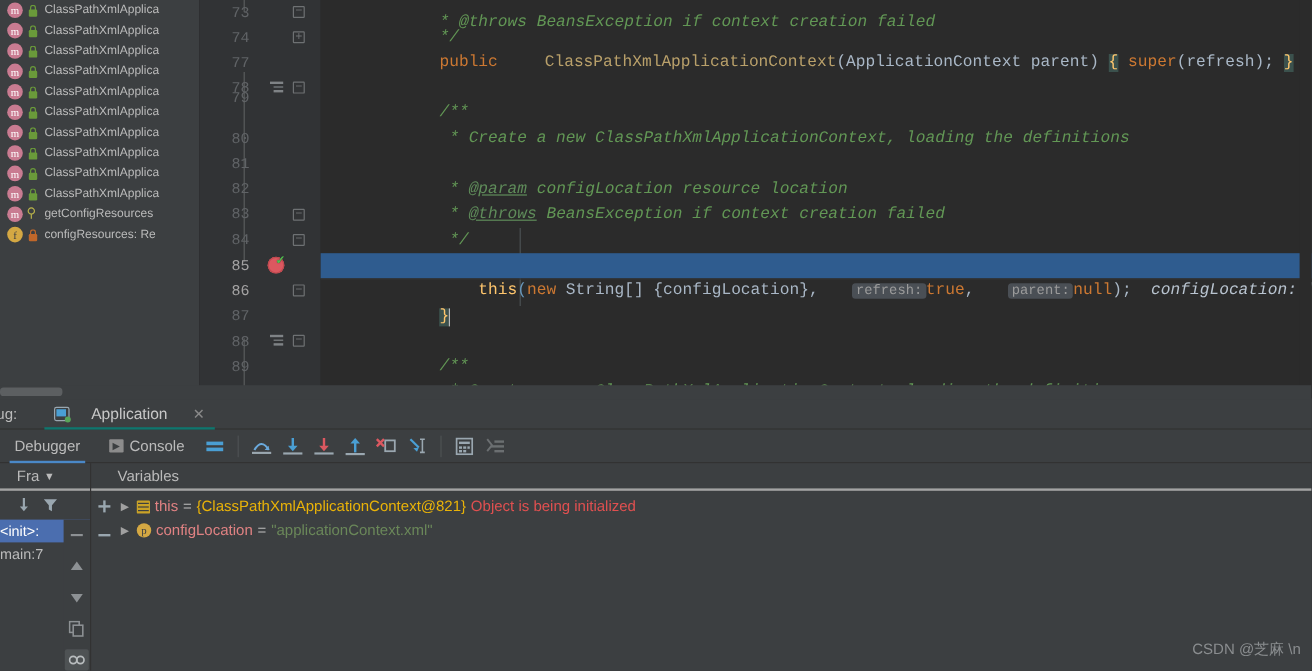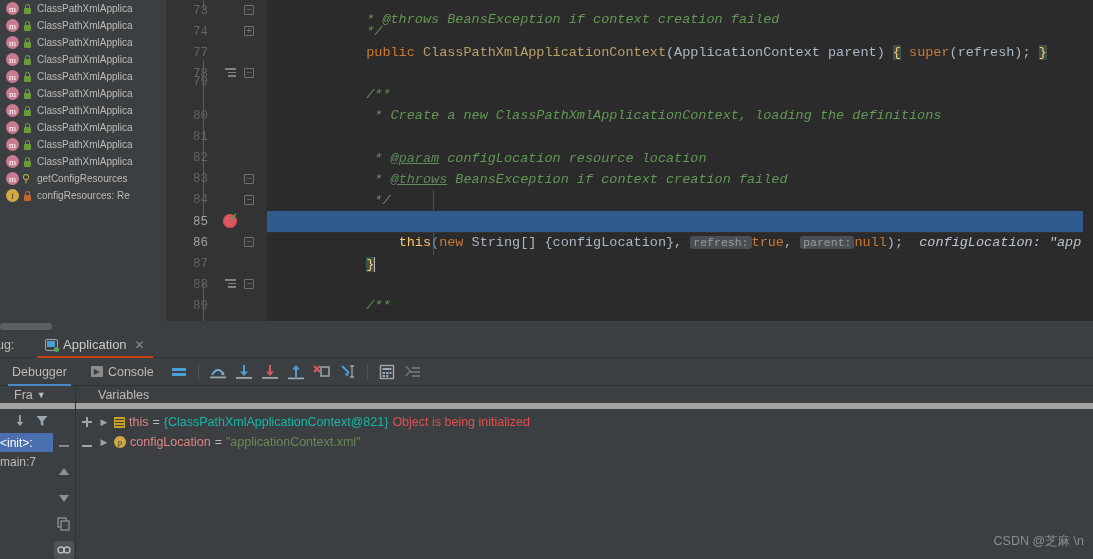--- a/index.html
+++ b/index.html
@@ -119,29 +119,29 @@
     width: 1300px;
   }
   .code-line.exec {
     background: #2f5c8f; width: 992px;
   }
   .code-line.caretline { border-top: 1px solid #323232; }
 
   
   .kw  { color: #cc7832; }
   .typ { color: #a9b7c6; }
-  .cls { color: #b9a06a; }
+  .cls { color: #b9a06a; margin-left: 31px; }
   .cmt { color: #629755; font-style: italic; }
   .tag { color: #5f8c5a; font-style: italic; text-decoration: underline; }
   .num { color: #6897bb; }
   .brace-hl { background: #3b514d; color: #ffc66d; }
   .meth { color: #ffc66d; }
   .hint {
     background: #4a4f55; color: #9b9b9b; font-style: normal;
-    font-size: 11.5px; border-radius: 3px; padding: 0 3px;
+    font-size: 11.5px; border-radius: 3px; padding: 0 3px; margin-left: 20px;
   }
   .inlay { color: #7a7f85; font-style: italic; }
   .inlay-sel { color: #b9c4d0; font-style: italic; }
   .cl-indent {
     position: absolute; width: 1px; background: #4b5254; top: 0; bottom: 0;
   }
 
   .code-scroll-v {
     position: absolute; right: 0; top: 0; width: 10px; height: 332px;
     background: #2b2b2b;
@@ -164,22 +164,22 @@
   }
   .debug-tabrow {
     height: 25px; position: relative; border-bottom: 1px solid #323232;
   }
   .debug-caption {
     position: absolute; left: -10px; top: 5px;
     font-size: 12.5px; color: #bbbbbb;
   }
   .tab-app {
     position: absolute; left: 37px; top: 0; height: 25px;
-    display: flex; align-items: center; gap: 5px;
-    padding: 0 8px; border-bottom: 2px solid #c2410c;
+    display: flex; align-items: center; gap: 18px;
+    padding: 0 8px; border-bottom: 2px solid #0f766e;
   }
   .tab-app-ico {
     width: 13px; height: 12px; border: 1.6px solid #9aa7b0;
     border-radius: 2px; position: relative; background: #3c3f41;
   }
   .tab-app-ico::before {
     content: ""; position: absolute; left: 1px; top: 1px;
     width: 8px; height: 6px; background: #4a9fd4;
   }
   .tab-app-ico::after {
@@ -215,21 +215,21 @@
 
   .panes-row {
     display: flex; height: 173px;
   }
   .frames-pane {
     width: 76px; flex: 0 0 76px; position: relative;
     border-right: 1px solid #323232;
   }
   .pane-head {
     height: 23px; display: flex; align-items: center;
-    font-size: 12.5px; color: #bbbbbb; border-bottom: 6px solid #a3a3a3;
+    font-size: 12.5px; color: #bbbbbb; border-bottom: 2px solid #a3a3a3;
   }
   .frames-head { padding-left: 14px; gap: 4px; }
   .frames-toolbar {
     height: 24px; display: flex; align-items: center; gap: 2px;
     padding-left: 10px;
   }
   .frame-item {
     height: 19px; display: flex; align-items: center; padding-left: 0;
     font-size: 12px; color: #bbbbbb; white-space: nowrap;
   }
@@ -267,21 +267,21 @@
     height: 1px; background: #3c3f41;
     box-shadow: 0 3px 0 #3c3f41, 0 6px 0 #3c3f41;
   }
   .var-ico-p {
     width: 12px; height: 12px; border-radius: 50%; background: #d4a843;
     color: #3c3f41; font-size: 9px; line-height: 12px; text-align: center;
     font-family: "Liberation Serif", serif;
   }
   .var-name { color: #e08283; }
   .var-eq { color: #bbbbbb; }
-  .var-val-obj { color: #14b8a6; }
+  .var-val-obj { color: #eab308; }
   .var-note { color: #e05050; }
   .var-val-str { color: #6a8759; }
 
   .watermark {
     position: absolute; right: 9px; bottom: 9px;
     font-size: 12.5px; color: #8a8d8f; margin-top: 12px;
   }
   svg { display: block; }
 </style>
 </head>

